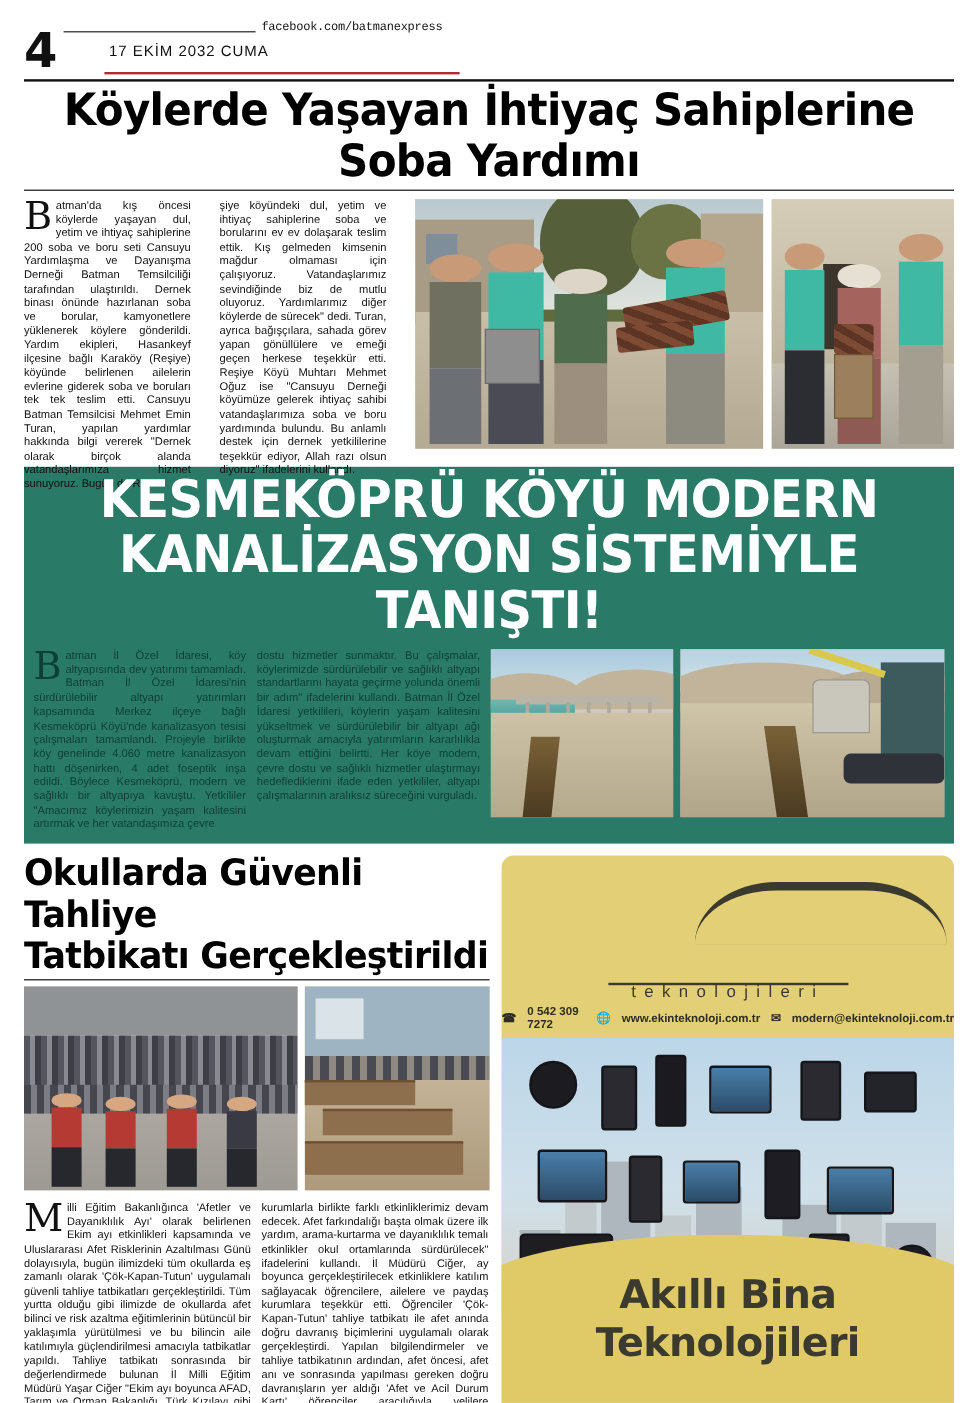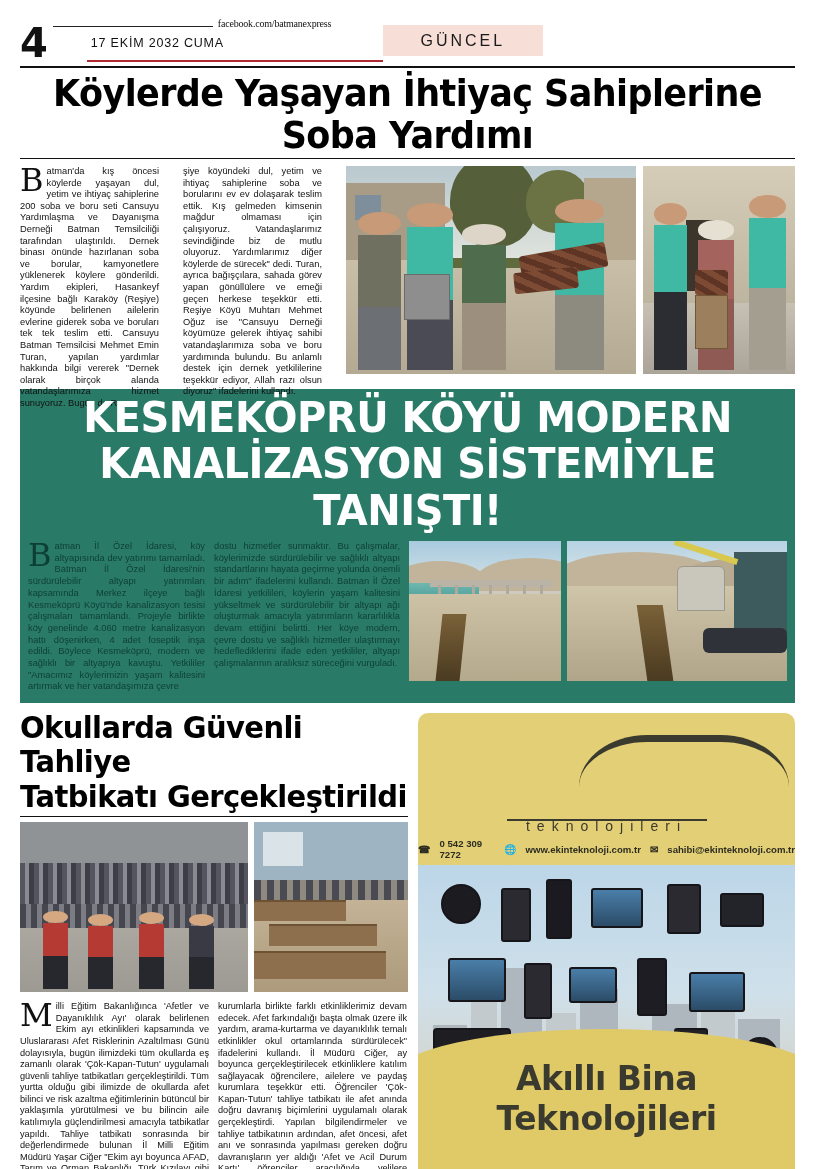--- a/index.html
+++ b/index.html
@@ -17,21 +17,21 @@
   .page-num {
     font-family: "DejaVu Sans", sans-serif;
     font-weight: bold; font-size: 40px; line-height: 38px;
     color: #111; padding-right: 6px; letter-spacing: -1px;
   }
   .mh-mid { flex: 0 0 330px; position: relative; height: 50px; }
   .mh-rule-top { position: absolute; left: 0; top: 14px; width: 160px; height: 1px; background: #222; }
   .mh-social {
     position: absolute; left: 165px; top: 6px;
     font-size: 10px; color: #111; letter-spacing: -0.2px;
-    font-family: Liberation Serif, serif;
+    font-family: Liberation Mono, monospace;
   }
   .mh-date {
     position: absolute; left: 38px; top: 24px;
     font-size: 12.5px; letter-spacing: 0.8px; color: #111;
   }
   .mh-rule-bot { position: absolute; left: 34px; bottom: 0; width: 296px; height: 2px; background: #b02a32; }
   .section-tag {
     flex: 0 0 160px; background: #f7ded6; height: 31px;
     display: flex; align-items: center; justify-content: center;
     font-size: 16px; letter-spacing: 3px; color: #1a1a1a;
@@ -186,21 +186,20 @@
 <div class="page">
 
   <div class="masthead">
     <div class="page-num">4</div>
     <div class="mh-mid">
       <div class="mh-rule-top"></div>
       <div class="mh-social">facebook.com/batmanexpress</div>
       <div class="mh-date">17 EKİM 2032 CUMA</div>
       <div class="mh-rule-bot"></div>
     </div>
-    <div class="section-tag">GÜNCEL</div>
   </div>
 
   <div class="hr-thick"></div>
   <div class="headline-1">Köylerde Yaşayan İhtiyaç Sahiplerine Soba Yardımı</div>
   <div class="hr-thin"></div>
 
   <div class="a1-body">
     <div class="col col-w dropcap">Batman'da kış öncesi köylerde yaşayan dul, yetim ve ihtiyaç sahiplerine 200 soba ve boru seti Cansuyu Yardımlaşma ve Dayanışma Derneği Batman Temsilciliği tarafından ulaştırıldı. Dernek binası önünde hazırlanan soba ve borular, kamyonetlere yüklenerek köylere gönderildi. Yardım ekipleri, Hasankeyf ilçesine bağlı Karaköy (Reşiye) köyünde belirlenen ailelerin evlerine giderek soba ve boruları tek tek teslim etti. Cansuyu Batman Temsilcisi Mehmet Emin Turan, yapılan yardımlar hakkında bilgi vererek "Dernek olarak birçok alanda vatandaşlarımıza hizmet sunuyoruz. Bugün de Re-</div>
     <div class="col col-w">şiye köyündeki dul, yetim ve ihtiyaç sahiplerine soba ve borularını ev ev dolaşarak teslim ettik. Kış gelmeden kimsenin mağdur olmaması için çalışıyoruz. Vatandaşlarımız sevindiğinde biz de mutlu oluyoruz. Yardımlarımız diğer köylerde de sürecek" dedi. Turan, ayrıca bağışçılara, sahada görev yapan gönüllülere ve emeği geçen herkese teşekkür etti. Reşiye Köyü Muhtarı Mehmet Oğuz ise "Cansuyu Derneği köyümüze gelerek ihtiyaç sahibi vatandaşlarımıza soba ve boru yardımında bulundu. Bu anlamlı destek için dernek yetkililerine teşekkür ediyor, Allah razı olsun diyoruz" ifadelerini kullandı.</div>
     <div class="a1-photos">
@@ -375,21 +374,21 @@
           <div class="ekin-swoosh"></div>
         </div>
         <div class="ekin-subrule"></div>
         <div class="ekin-sub">teknolojileri</div>
         <div class="ekin-contact">
           <span class="ic">☎</span>
           <span>0 542 309 7272</span>
           <span class="ic">🌐</span>
           <span>www.ekinteknoloji.com.tr</span>
           <span class="ic">✉</span>
-          <span>sahibi@ekinteknoloji.com.tr</span>
+          <span>modern@ekinteknoloji.com.tr</span>
         </div>
         <div class="ekin-city">
           <div class="skyline">
             <div class="tower" style="left:4%;width:9%;height:48%"></div>
             <div class="tower t2" style="left:14%;width:7%;height:66%"></div>
             <div class="tower" style="left:22%;width:11%;height:86%"></div>
             <div class="tower t2" style="left:34%;width:8%;height:56%"></div>
             <div class="tower" style="left:43%;width:10%;height:72%"></div>
             <div class="tower t2" style="left:54%;width:7%;height:44%"></div>
             <div class="tower" style="left:62%;width:12%;height:62%"></div>

